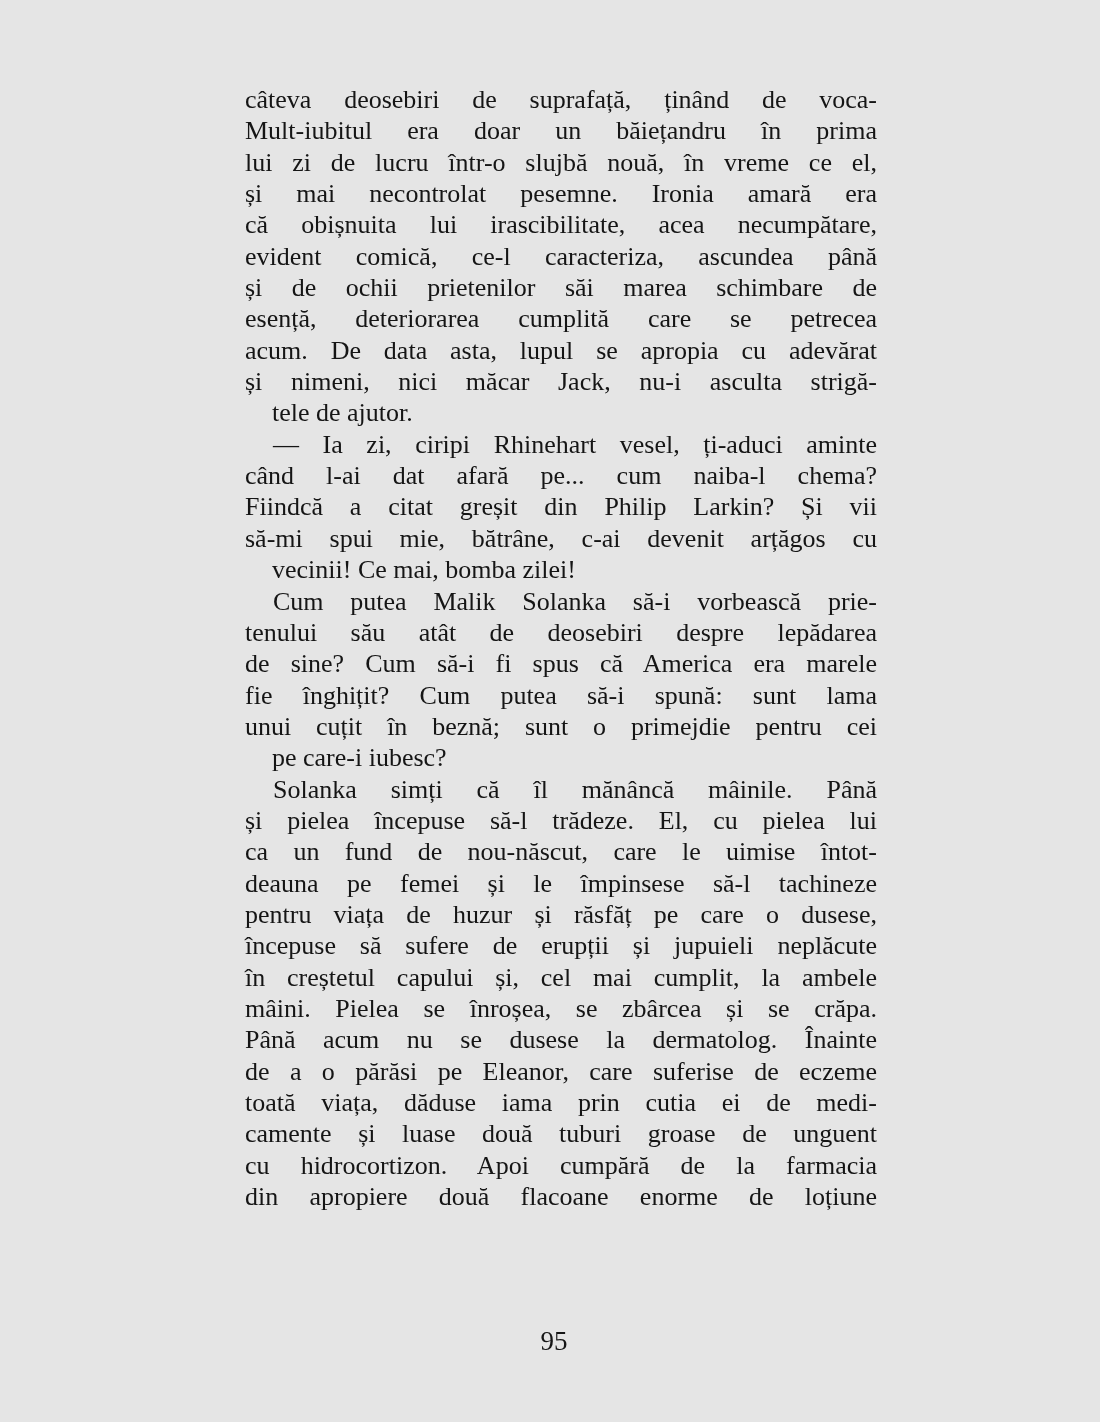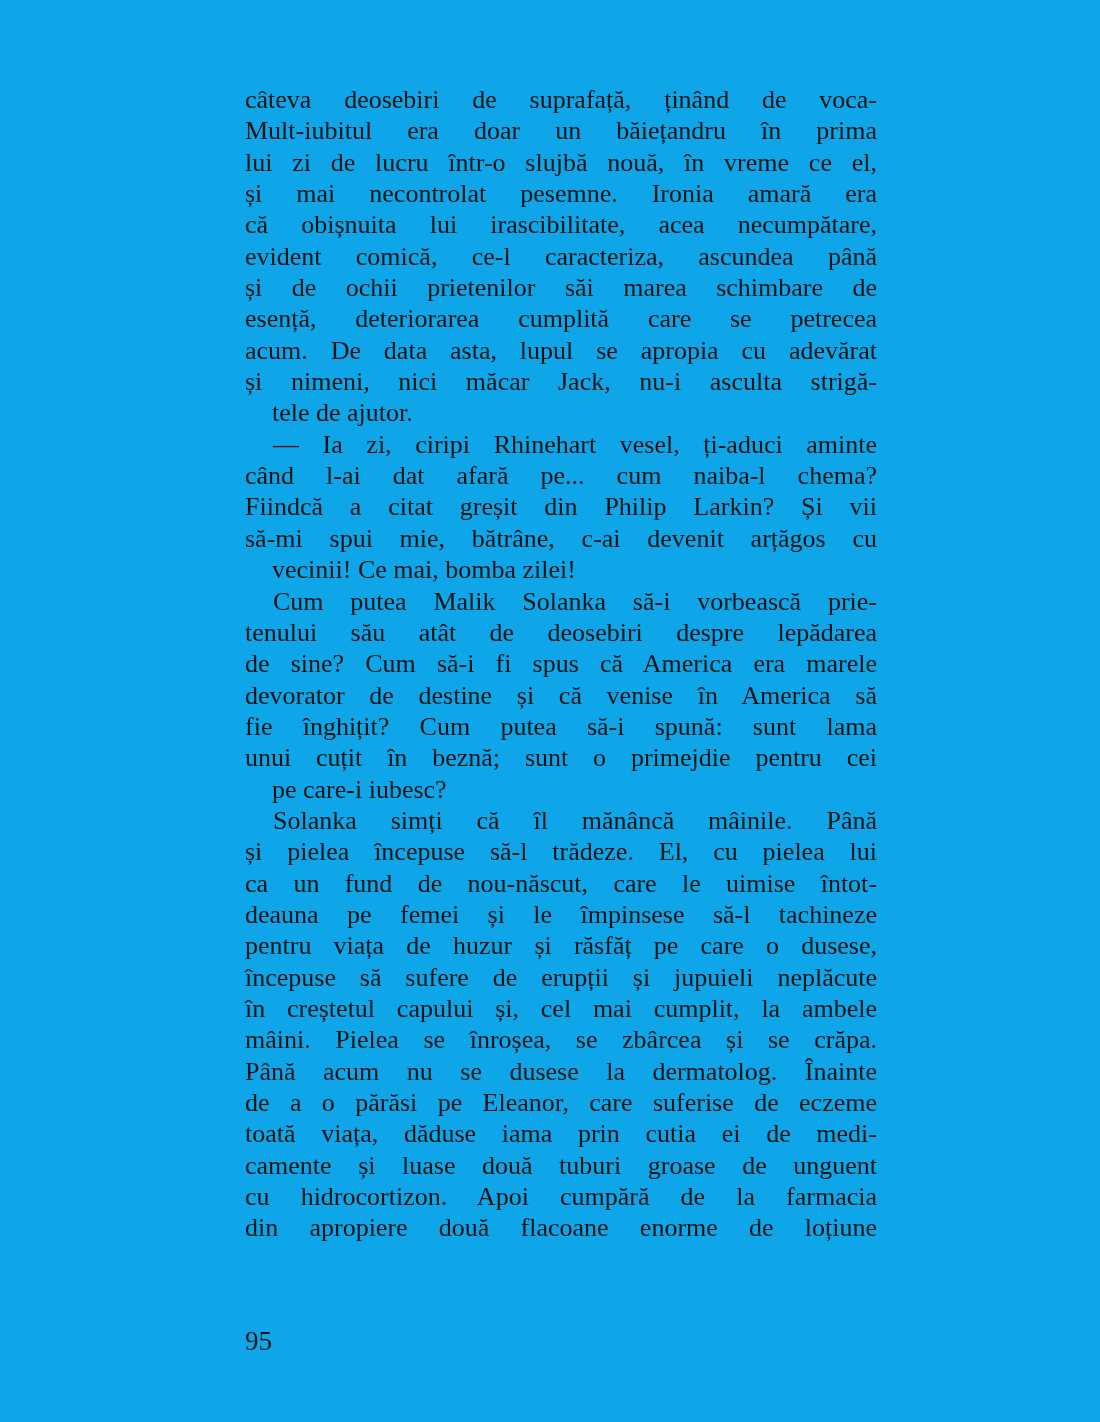--- a/index.html
+++ b/index.html
@@ -4,21 +4,21 @@
 <style>
   html, body {
     margin: 0;
     padding: 0;
     background: #ffffff;
   }
   .page {
     position: relative;
     width: 1100px;
     height: 1422px;
-    background: #0ea5e9;
+    background: #e5e5e5;
     overflow: hidden;
   }
   .text-block {
     position: absolute;
     left: 245px;
     top: 84px;
     width: 632px;
     font-family: "Liberation Serif", serif;
     font-size: 26px;
     line-height: 31.35px;
@@ -34,21 +34,21 @@
     margin-left: 27px;
   }
   .line.indent {
     padding-left: 28px;
   }
   .folio {
     position: absolute;
     left: 245px;
     top: 1326px;
     width: 618px;
-    text-align: left;
+    text-align: center;
     font-family: "Liberation Serif", serif;
     font-size: 27px;
     color: #151515;
   }
 </style>
 </head>
 <body>
 
 <div class="page">
   <div class="text-block" id="text-block">
@@ -64,21 +64,20 @@
       <div class="line">și nimeni, nici măcar Jack, nu-i asculta strigă-</div>
       <div class="line par-end">tele de ajutor.</div>
       <div class="line indent">— Ia zi, ciripi Rhinehart vesel, ți-aduci aminte</div>
       <div class="line">când l-ai dat afară pe... cum naiba-l chema?</div>
       <div class="line">Fiindcă a citat greșit din Philip Larkin? Și vii</div>
       <div class="line">să-mi spui mie, bătrâne, c-ai devenit arțăgos cu</div>
       <div class="line par-end">vecinii! Ce mai, bomba zilei!</div>
       <div class="line indent">Cum putea Malik Solanka să-i vorbească prie-</div>
       <div class="line">tenului său atât de deosebiri despre lepădarea</div>
       <div class="line">de sine? Cum să-i fi spus că America era marele</div>
-      <div class="line">devorator de destine și că venise în America să</div>
       <div class="line">fie înghițit? Cum putea să-i spună: sunt lama</div>
       <div class="line">unui cuțit în beznă; sunt o primejdie pentru cei</div>
       <div class="line par-end">pe care-i iubesc?</div>
       <div class="line indent">Solanka simți că îl mănâncă mâinile. Până</div>
       <div class="line">și pielea începuse să-l trădeze. El, cu pielea lui</div>
       <div class="line">ca un fund de nou-născut, care le uimise întot-</div>
       <div class="line">deauna pe femei și le împinsese să-l tachineze</div>
       <div class="line">pentru viața de huzur și răsfăț pe care o dusese,</div>
       <div class="line">începuse să sufere de erupții și jupuieli neplăcute</div>
       <div class="line">în creștetul capului și, cel mai cumplit, la ambele</div>

